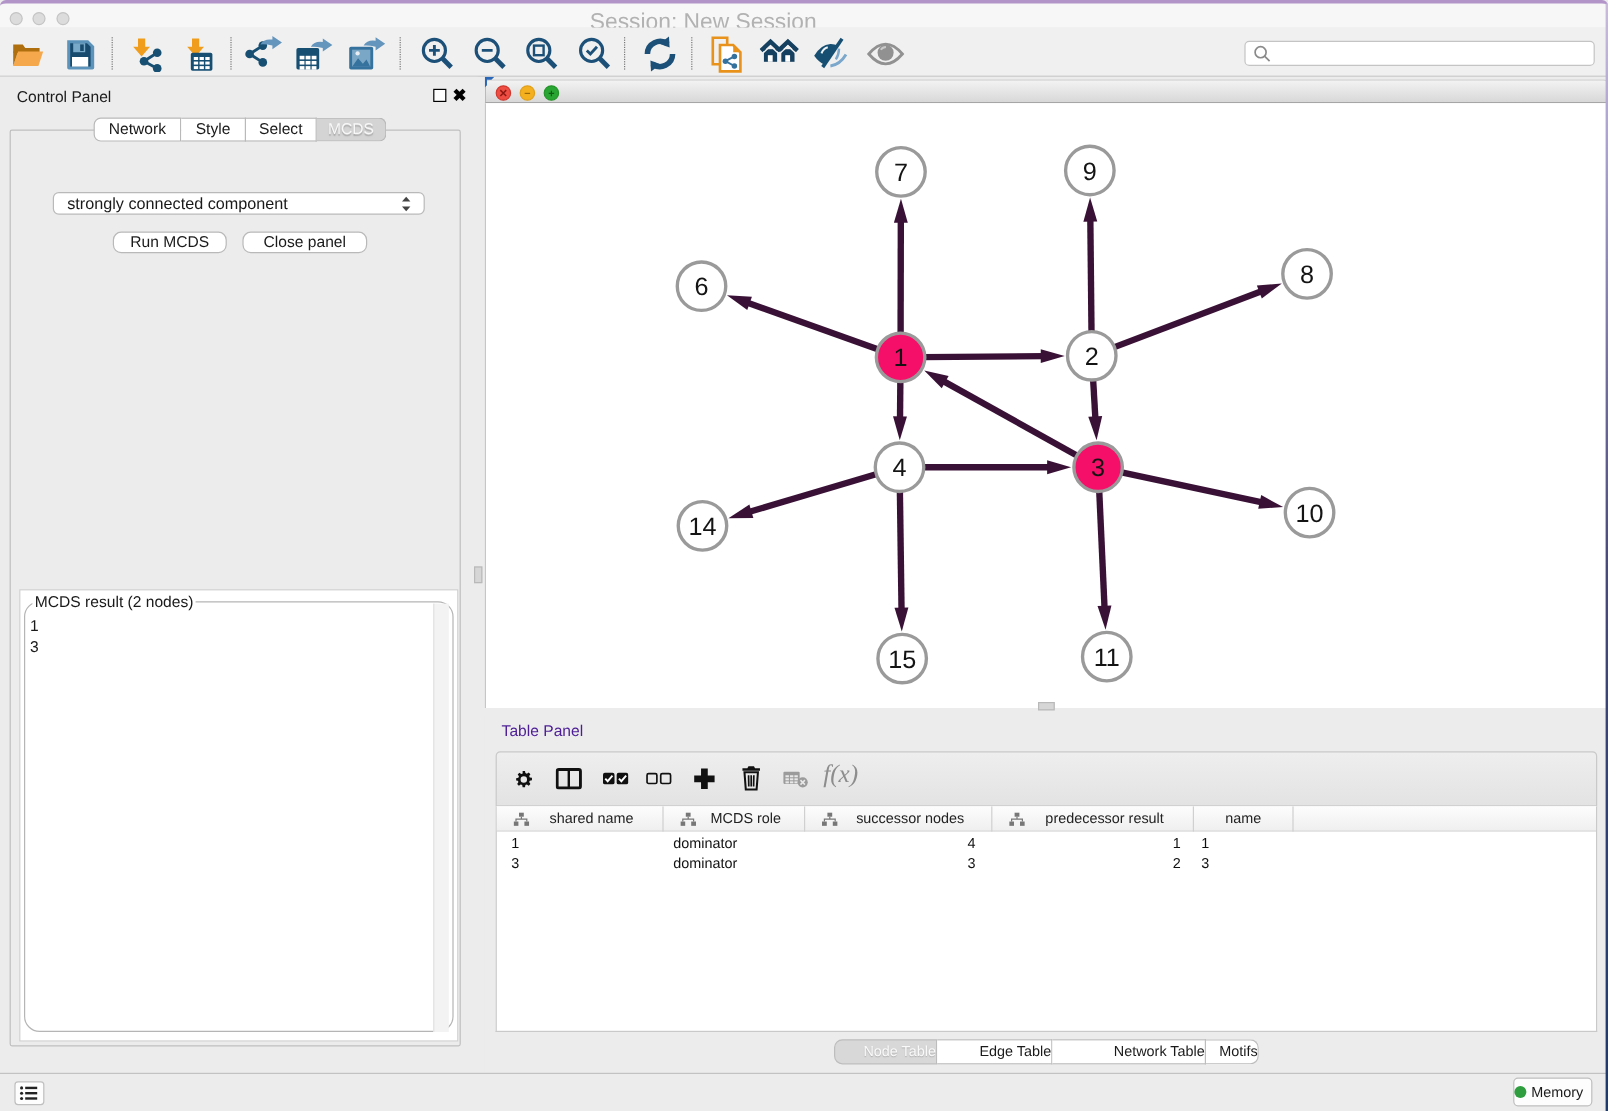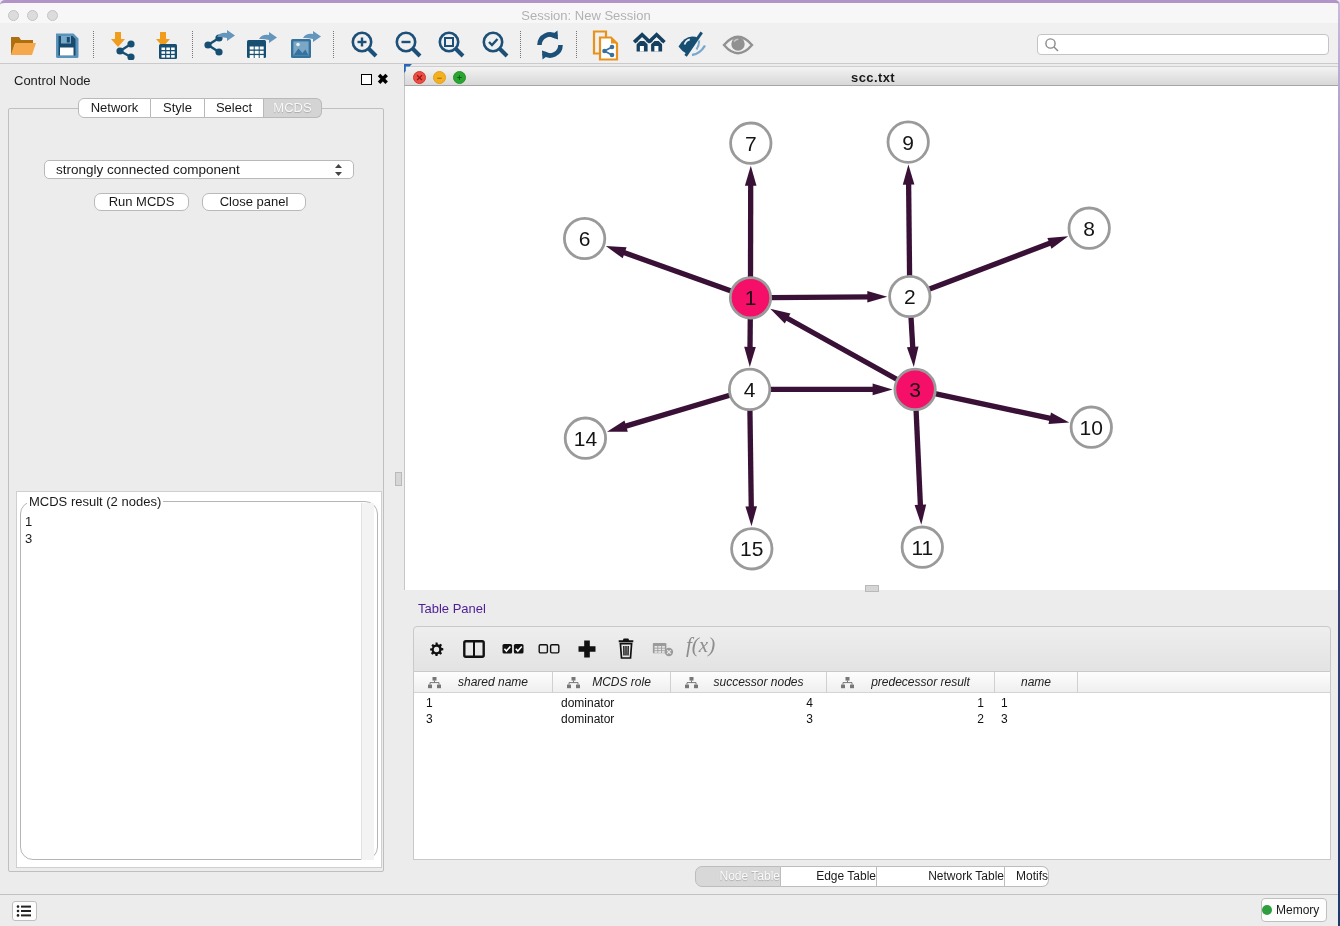--- a/index.html
+++ b/index.html
@@ -6,21 +6,21 @@
 html,body { width:1340px; height:926px; overflow:hidden; }
 body { font-family:"Liberation Sans", sans-serif; background:#ececec; position:relative; }
 .abs { position:absolute; }
 
 #titlebar { left:0; top:0; width:1340px; height:23px;
   background:#f7f7f7; border-top:3px solid #b294c9;
   border-radius:5px 5px 0 0; }
 .tdot { position:absolute; top:7px; width:11px; height:11px; border-radius:50%;
   background:#dcdcdc; border:1px solid #c4c4c4; }
 #titletext { position:absolute; top:5px; left:0; width:1172px; text-align:center;
-  font-size:13px; color:#b2b2b2; }
+  font-size:19px; color:#b2b2b2; }
 
 #toolbar { left:0; top:23px; width:1340px; height:41px; background:#f0f0f0;
   border-bottom:1px solid #cacaca; }
 .tsep { position:absolute; top:8px; height:27px; width:0;
   border-left:1px dotted #777; }
 .ticon { position:absolute; top:7px; }
 #searchbox { position:absolute; left:1037px; top:11px; width:292px; height:21px;
   background:#fff; border:1px solid #c4c4c4; border-radius:4px; }
 
 #cpanel { left:0; top:64px; width:398px; height:830px; background:#ececec; }
@@ -60,21 +60,21 @@
 #canvas { position:absolute; left:0; top:20px; width:936px; height:504px; background:#fff; border-left:1px solid #c6c6c6; }
 
 #tpanel { left:404px; top:597px; width:936px; height:296px; background:#ececec; }
 #tp-title { position:absolute; left:14px; top:4px; font-size:13px; color:#4c1d95; }
 #tp-toolbar { position:absolute; left:9px; top:29px; width:918px; height:46px;
   background:linear-gradient(#eeeeee,#e3e3e3); border:1px solid #c9c9c9;
   border-radius:4px 4px 0 0; }
 #tp-table { position:absolute; left:9px; top:75px; width:918px; height:188px;
   background:#fff; border:1px solid #c9c9c9; border-top:none; }
 #tp-header { position:absolute; left:0; top:0; width:916px; height:21px;
-  background:linear-gradient(#fdfdfd,#efefef); border-bottom:1px solid #d4d4d4;font-style:italic; }
+  background:linear-gradient(#fdfdfd,#efefef); border-bottom:1px solid #d4d4d4; }
 .th { position:absolute; top:0; height:21px; border-right:1px solid #d0d0d0;
   font-size:12px; color:#222; text-align:center; line-height:21px; }
 .td { position:absolute; font-size:12px; color:#111; height:16px; line-height:16px; }
 
 .btab { position:absolute; top:269px; height:21px; background:#fff;
   border:1px solid #bdbdbd; font-size:12px; color:#1a1a1a; text-align:right;
   line-height:19px; }
 
 #statusbar { left:0; top:894px; width:1340px; height:32px; background:#ececec;
   border-top:1px solid #c2c2c2; }
@@ -266,21 +266,21 @@
     <path d="M12 11.5 Q13.5 9.3 16.3 9.2" stroke="#c9c9c9" stroke-width="1.6" fill="none"></path>
   </svg></div>
   <div id="searchbox">
       <svg width="16" height="16" viewBox="0 0 16 16" style="position:absolute;left:6px;top:2px">
     <circle cx="6.5" cy="6.5" r="4.6" fill="none" stroke="#8a8a8a" stroke-width="1.4"></circle>
     <line x1="10" y1="10" x2="14" y2="14" stroke="#8a8a8a" stroke-width="1.4"></line>
   </svg>
     </div>
 </div>
 <div id="cpanel" class="abs">
-  <div id="cp-title">Control Node</div>
+  <div id="cp-title">Control Panel</div>
   <div class="float-sq" style="left:361px;top:10px"></div>
   <div class="close-x" style="left:377px;top:10px">✖</div>
   <div id="cp-box"></div>
   <div class="cptab" style="left:78px;width:73px;border-radius:6px 0 0 6px">Network</div>
   <div class="cptab" style="left:151px;width:54px;border-left:none">Style</div>
   <div class="cptab" style="left:205px;width:59px;border-left:none">Select</div>
   <div class="cptab" style="left:264px;width:58px;border-left:none;border-radius:0 6px 6px 0;background:#d4d4d4;color:#f8f8f8;text-shadow:0 1px 1px #a8a8a8">MCDS</div>
   <div id="cp-select">strongly connected component
     <svg width="11" height="14" viewBox="0 0 11 14" style="position:absolute;right:9px;top:2px">
       <path d="M2 5 l3.5-4 3.5 4 z" fill="#444"></path>
@@ -299,21 +299,20 @@
   </div>
 </div>
 <div id="netwin" class="abs">
   <svg width="10" height="12" viewBox="0 0 10 12" style="position:absolute;left:0px;top:-2px;z-index:5">
       <path d="M0 0 L8 0 L5.5 2.5 L1.8 2.5 L1.8 7 L0 9 Z" fill="#2a66b8"></path>
     </svg>
   <div id="net-title">
     <div class="tl" style="left:8px;background:#ed4d42;border:0.5px solid #d0382e;color:#8c1710">✕</div>
     <div class="tl" style="left:28px;background:#f5b01f;border:0.5px solid #dfa01c;color:#9a6a09">−</div>
     <div class="tl" style="left:48px;background:#28a532;border:0.5px solid #239428;color:#0e5e14">+</div>
-    <div id="net-title-text">scc.txt</div>
   </div>
   <div id="canvas">
 <svg width="935" height="504" viewBox="0 0 935 504" style="position:absolute;left:0;top:0">
 <line x1="345.5" y1="192.8" x2="345.7" y2="96.7" stroke="#3a1136" stroke-width="5.3"></line>
 <polygon points="345.8,79.7 351.5,99.7 339.9,99.7" fill="#3a1136"></polygon>
 <line x1="327.6" y1="205.4" x2="216.8" y2="165.8" stroke="#3a1136" stroke-width="5.3"></line>
 <polygon points="200.8,160.1 221.6,161.3 217.7,172.3" fill="#3a1136"></polygon>
 <line x1="364.5" y1="211.6" x2="465.3" y2="210.8" stroke="#3a1136" stroke-width="5.3"></line>
 <polygon points="482.3,210.7 462.3,216.6 462.3,205.0" fill="#3a1136"></polygon>
 <line x1="345.3" y1="230.8" x2="345.0" y2="263.9" stroke="#3a1136" stroke-width="5.3"></line>

